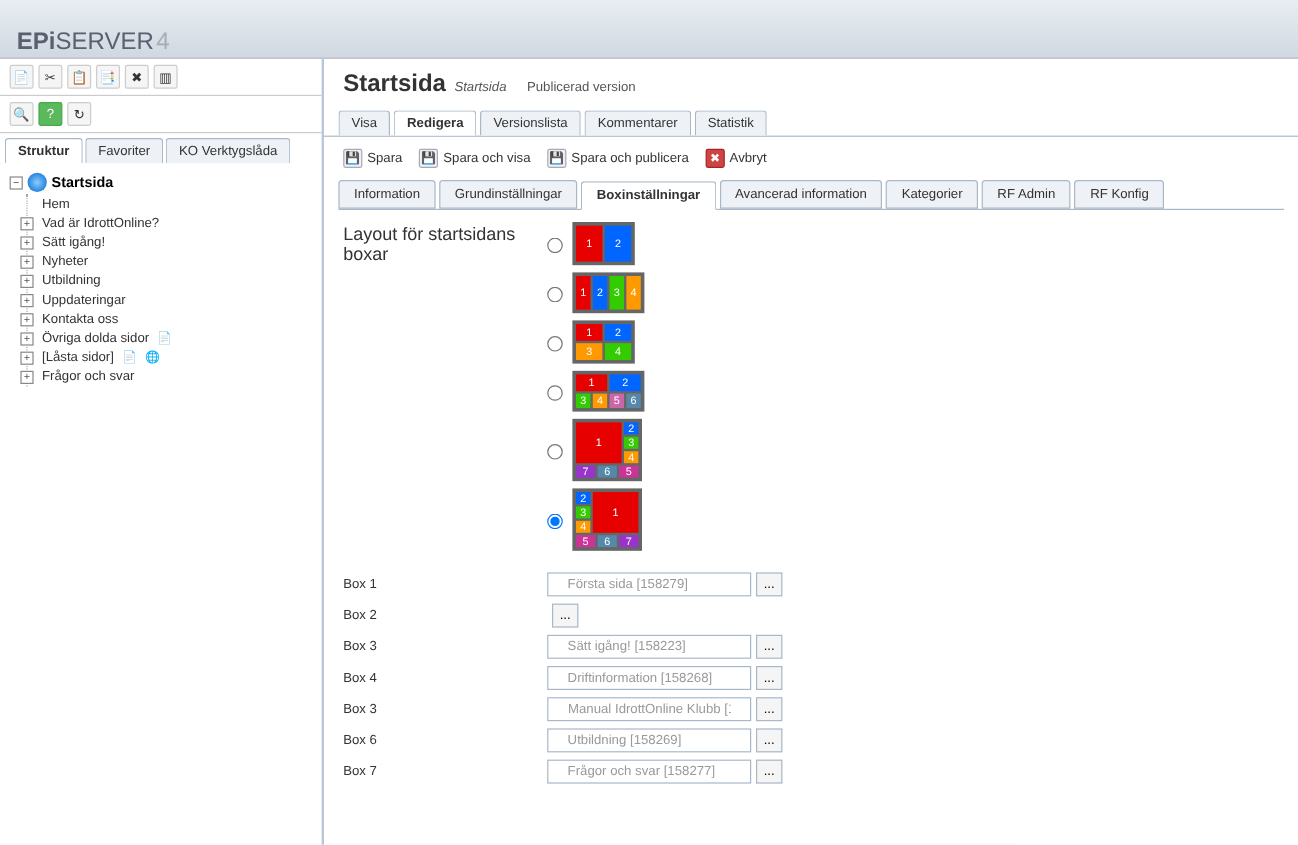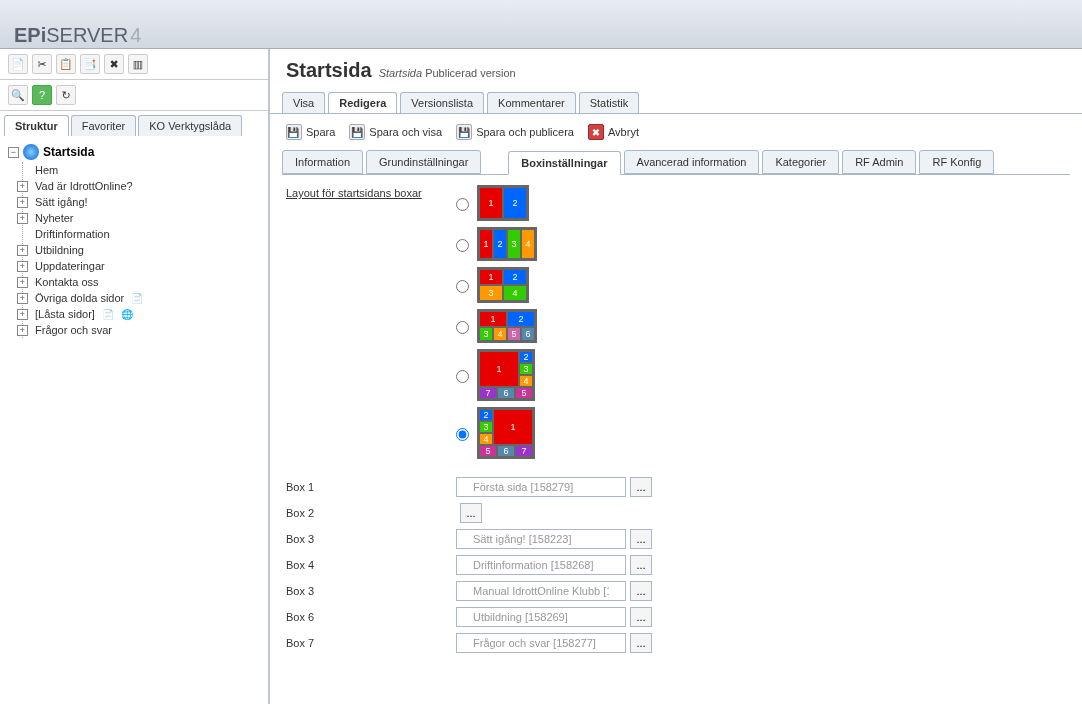--- a/index.html
+++ b/index.html
@@ -22,31 +22,31 @@
 .tree-root .label { color: #000; font-weight: bold; font-size: 12px; }
 .tree-children { margin-left: 14px; border-left: 1px dotted #aaa; padding-left: 8px; }
 .tree-item { padding: 2px 0; display: flex; align-items: center; gap: 4px; color: #333; cursor: pointer; }
 .tree-item .expand { width: 11px; height: 11px; border: 1px solid #888; background: #fff; font-size: 9px; line-height: 9px; text-align: center; color: #555; margin-left: -14px; margin-right: 3px; }
 .tree-item .noexpand { width: 11px; margin-left: -14px; margin-right: 3px; }
 .tree-item .extra-icon { margin-left: 3px; font-size: 10px; }
 .main { flex: 1; background: #fff; overflow: auto; padding: 0; }
 .page-header { padding: 10px 16px 4px 16px; }
 .page-title { font-size: 20px; font-weight: bold; display: inline; }
 .page-subtitle { font-size: 11px; font-style: italic; color: #555; margin-left: 4px; }
-.page-status { font-size: 11px; color: #555; margin-left: 0; }
+.page-status { font-size: 11px; color: #555; margin-left: 14px; }
 .view-tabs { display: flex; padding: 6px 8px 0 12px; gap: 3px; border-bottom: 1px solid #a8b8c8; }
 .action-bar { padding: 10px 16px; display: flex; gap: 14px; align-items: center; }
 .action-btn { display: flex; align-items: center; gap: 4px; cursor: pointer; font-size: 11px; color: #333; }
 .action-icon { width: 16px; height: 16px; border: 1px solid #aaa; background: #eef; border-radius: 2px; display: inline-flex; align-items: center; justify-content: center; font-size: 10px; }
 .content-tabs { display: flex; padding: 0 12px; gap: 3px; }
 .ct { padding: 5px 12px; border: 1px solid #a8b8c8; background: #eef2f6; border-radius: 3px 3px 0 0; cursor: pointer; font-size: 11px; }
-.ct.active { background: #fff; font-weight: bold; border-bottom: 1px solid #fff; position: relative; top: 1px; margin-left: 24px; }
+.ct.active { background: #fff; font-weight: bold; border-bottom: 1px solid #fff; position: relative; top: 1px; }
 .content-body { border-top: 1px solid #a8b8c8; margin: 0 12px; padding: 10px 4px; }
 .layout-row { display: flex; align-items: flex-start; margin-bottom: 6px; }
-.layout-label { width: 170px; padding-top: 2px; font-size: 11px; text-decoration: underline; }
+.layout-label { width: 170px; padding-top: 2px; font-size: 15px; }
 .layout-options { display: flex; flex-direction: column; gap: 6px; }
 .layout-option { display: flex; align-items: center; gap: 8px; }
 .layout-option input[type=radio] { margin-top: 2px; }
 .thumb { background: #666; padding: 3px; display: flex; flex-direction: column; gap: 2px; }
 .thumb-row { display: flex; gap: 2px; }
 .cell { color: #fff; font-size: 9px; display: flex; align-items: center; justify-content: center; }
 .box-row { display: flex; align-items: center; margin-bottom: 6px; }
 .box-label { width: 170px; font-size: 11px; }
 .box-input { width: 170px; height: 20px; border: 1px solid #a8b8c8; padding: 2px 16px; font-size: 11px; color: #999; background: #fff; }
 .box-btn { width: 22px; height: 20px; margin-left: 4px; border: 1px solid #a8b8c8; background: #f5f5f5; cursor: pointer; font-size: 11px; }
@@ -95,24 +95,20 @@
             <span class="expand">+</span>
             <span>Vad är IdrottOnline?</span>
           </div>
           <div class="tree-item">
             <span class="expand">+</span>
             <span>Sätt igång!</span>
           </div>
           <div class="tree-item">
             <span class="expand">+</span>
             <span>Nyheter</span>
-          </div>
-          <div class="tree-item">
-            <span class="noexpand"></span>
-            <span>Driftinformation</span>
           </div>
           <div class="tree-item">
             <span class="expand">+</span>
             <span>Utbildning</span>
           </div>
           <div class="tree-item">
             <span class="expand">+</span>
             <span>Uppdateringar</span>
           </div>
           <div class="tree-item">

